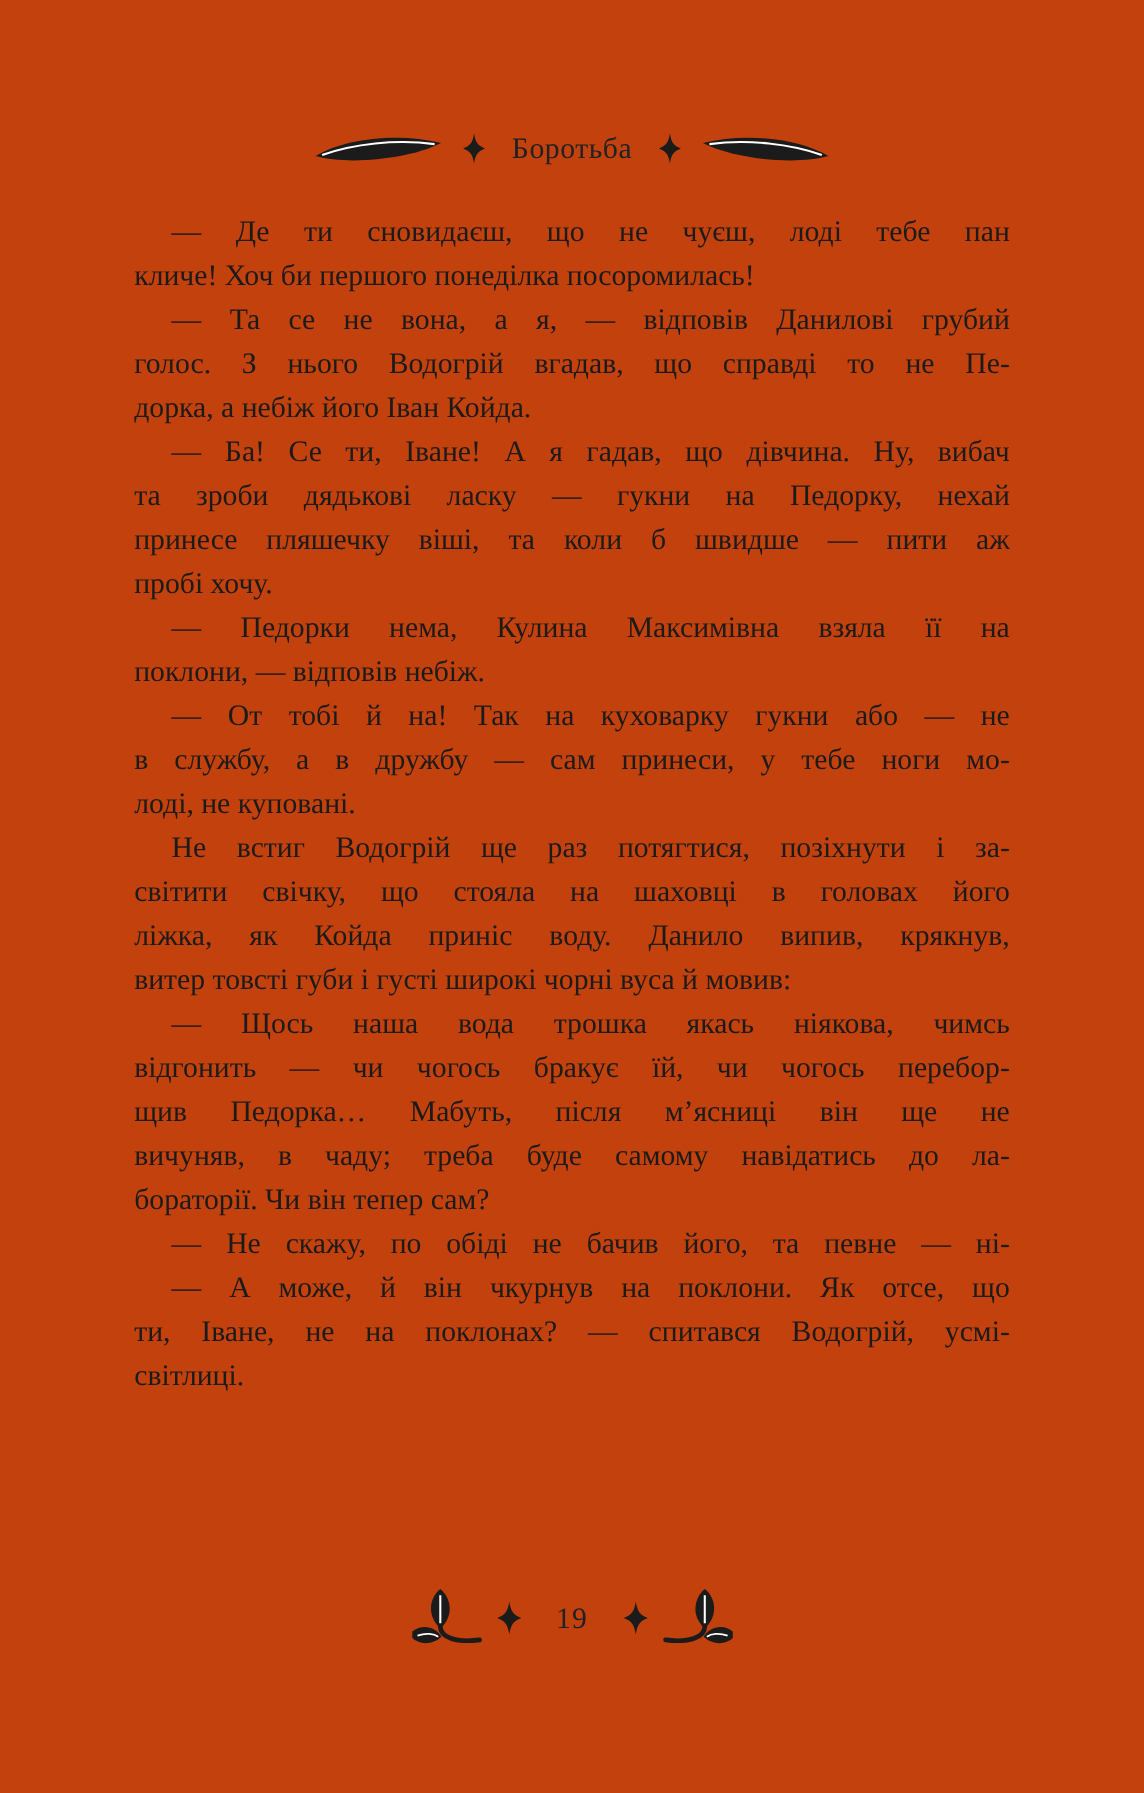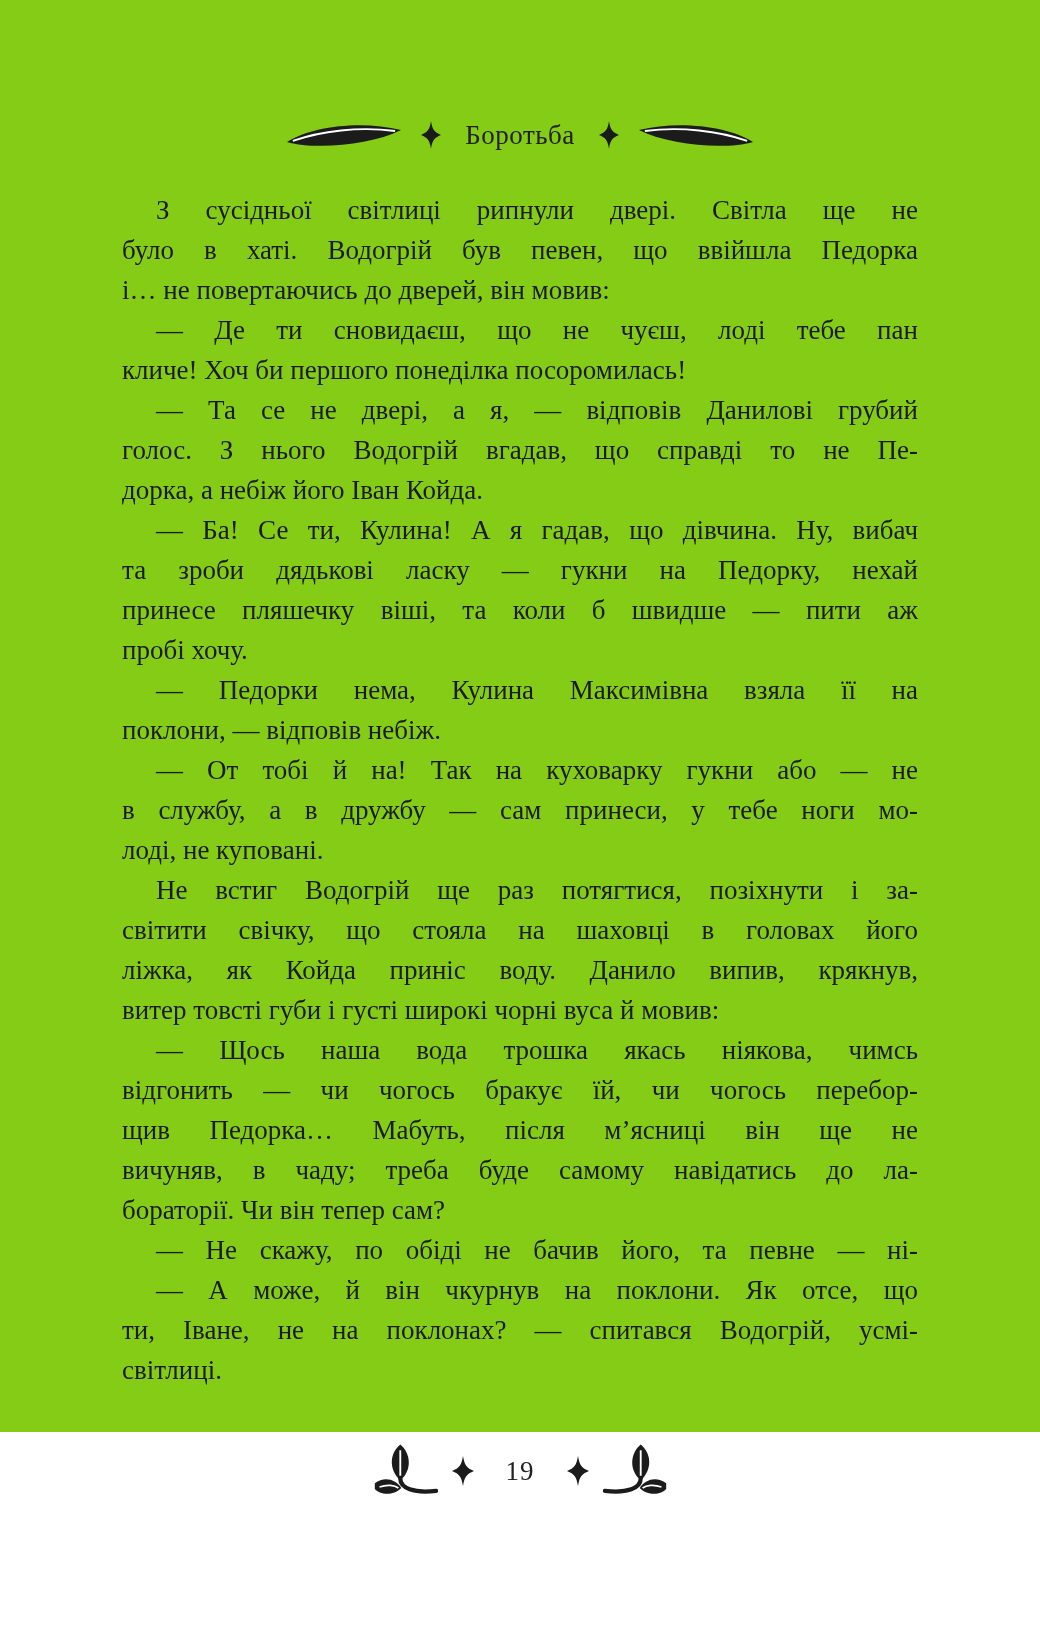--- a/index.html
+++ b/index.html
@@ -8,22 +8,22 @@
     width: 1040px;
     height: 1630px;
     background: #ffffff;
     font-family: "Liberation Serif", "DejaVu Serif", serif;
     color: #1b1b1b;
     overflow: hidden;
   }
   .page {
     position: relative;
     width: 1040px;
-    height: 1432px;
-    background: #84cc16;
+    height: 1630px;
+    background: #c2410c;
   }
   
   .running-head {
     position: absolute;
     top: 118px;
     left: 0;
     width: 100%;
     display: flex;
     justify-content: center;
     align-items: center;
@@ -96,35 +96,30 @@
       <path d="M11 0 C12.5 9, 14.5 12, 22 15 C14.5 18, 12.5 21, 11 30 C9.5 21, 7.5 18, 0 15 C7.5 12, 9.5 9, 11 0 Z" fill="#1b1b1b"></path>
     </svg>
     <svg class="orn flip" width="118" height="34" viewBox="0 0 120 34">
       <path d="M2 24 C28 8, 78 2, 118 12 C86 28, 30 32, 2 24 Z" fill="#1b1b1b"></path>
       <path d="M8 23 C36 13, 76 8, 112 13" stroke="#ffffff" stroke-width="2" fill="none"></path>
     </svg>
   </div>
 
   <div class="text-block">
       <div class="paragraph">
-        <div class="text-line first">З сусідньої світлиці рипнули двері. Світла ще не</div>
-        <div class="text-line">було в хаті. Водогрій був певен, що ввійшла Педорка</div>
-        <div class="text-line last">і… не повертаючись до дверей, він мовив:</div>
-      </div>
-      <div class="paragraph">
         <div class="text-line first">— Де ти сновидаєш, що не чуєш, лоді тебе пан</div>
         <div class="text-line last">кличе! Хоч би першого понеділка посоромилась!</div>
       </div>
       <div class="paragraph">
-        <div class="text-line first">— Та се не двері, а я, — відповів Данилові грубий</div>
+        <div class="text-line first">— Та се не вона, а я, — відповів Данилові грубий</div>
         <div class="text-line">голос. З нього Водогрій вгадав, що справді то не Пе-</div>
         <div class="text-line last">дорка, а небіж його Іван Койда.</div>
       </div>
       <div class="paragraph">
-        <div class="text-line first">— Ба! Се ти, Кулина! А я гадав, що дівчина. Ну, вибач</div>
+        <div class="text-line first">— Ба! Се ти, Іване! А я гадав, що дівчина. Ну, вибач</div>
         <div class="text-line">та зроби дядькові ласку — гукни на Педорку, нехай</div>
         <div class="text-line">принесе пляшечку віші, та коли б швидше — пити аж</div>
         <div class="text-line last">пробі хочу.</div>
       </div>
       <div class="paragraph">
         <div class="text-line first">— Педорки нема, Кулина Максимівна взяла її на</div>
         <div class="text-line last">поклони, — відповів небіж.</div>
       </div>
       <div class="paragraph">
         <div class="text-line first">— От тобі й на! Так на куховарку гукни або — не</div>

